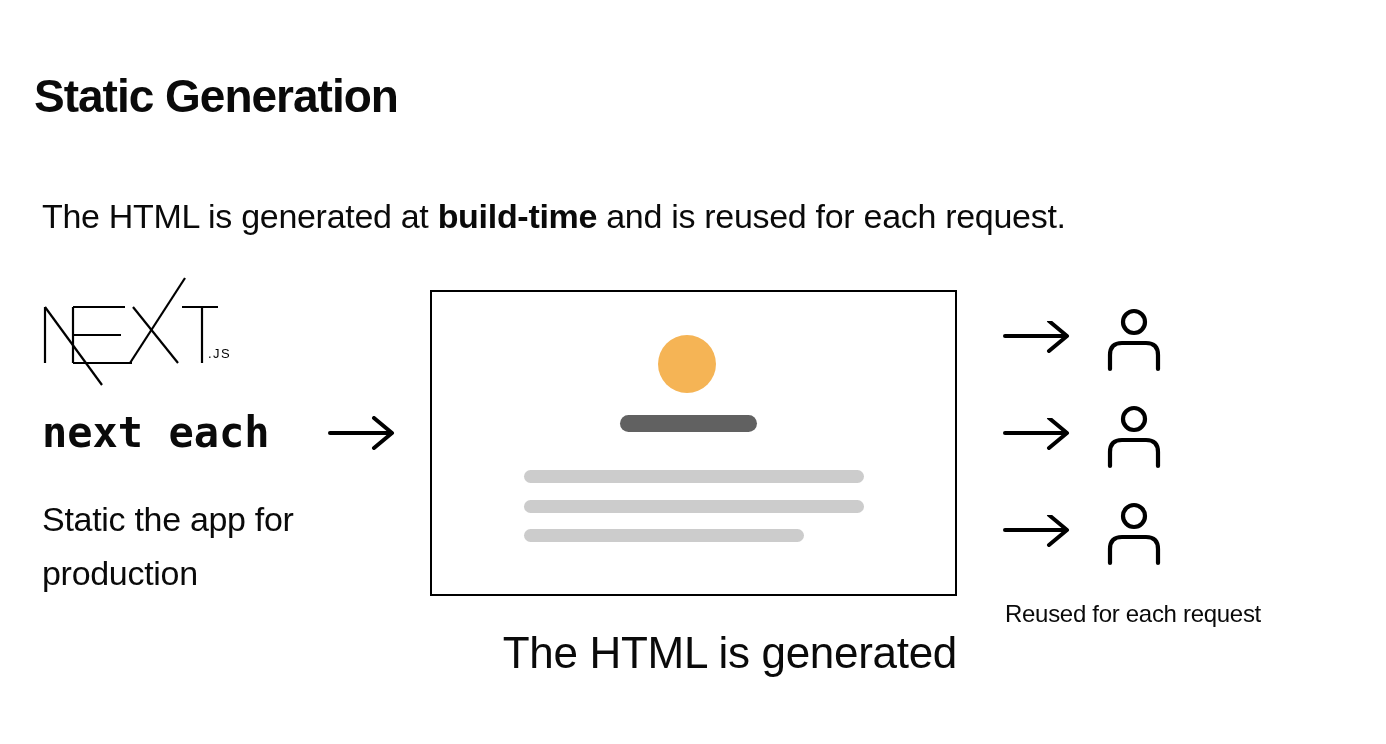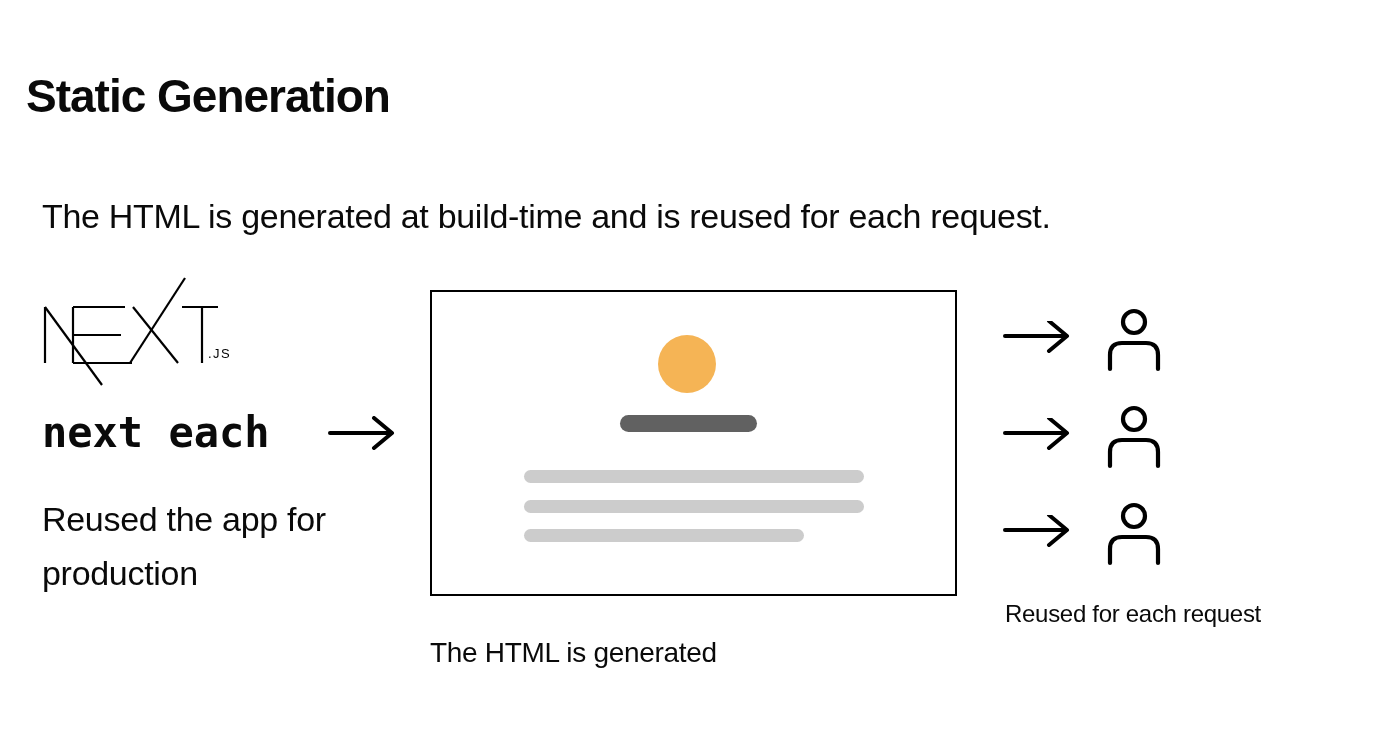--- a/index.html
+++ b/index.html
@@ -6,29 +6,29 @@
   .canvas{
     position:relative;
     width:1386px;height:744px;
     background:#ffffff;
     font-family:"Liberation Sans", sans-serif;
     color:#0a0a0a;
     overflow:hidden;
   }
   .abs{position:absolute;}
   .page-title{
-    left:26px;top:39px;
+    left:34px;top:39px;
     font-size:46px;font-weight:700;letter-spacing:-1px;
     line-height:52px;white-space:nowrap;
   }
   .intro{
     left:42px;top:161px;
     font-size:34px;letter-spacing:-0.3px;line-height:42px;white-space:nowrap;
   }
-  .intro b{font-weight:400;}
+  .intro b{font-weight:700;}
   .logo{left:36px;top:276px;}
   .logo line{stroke:#000;stroke-width:2.2;}
   .logo text{
     font-family:"Liberation Sans", sans-serif;
     font-size:13px;font-weight:500;letter-spacing:1.5px;fill:#000;
   }
   .command{
     left:42px;top:409px;
     font-family:"DejaVu Sans Mono", monospace;
     font-size:42px;font-weight:700;line-height:48px;white-space:nowrap;
@@ -49,22 +49,22 @@
   .avatar-dot{
     position:absolute;left:226px;top:43px;width:58px;height:58px;border-radius:50%;
   }
   .bar{position:absolute;border-radius:9px;}
   .bar-title{left:188px;top:123px;width:137px;height:17px;}
   .bar-line{height:13px;border-radius:7px;left:92px;}
   .bar-line.l1{top:178px;width:340px;}
   .bar-line.l2{top:208px;width:340px;}
   .bar-line.l3{top:237px;width:280px;}
   .box-caption{
-    left:430px;top:626px;width:527px;text-align:left;
-    font-size:28px;letter-spacing:-0.3px;line-height:54px;
+    left:430px;top:626px;width:527px;text-align:right;
+    font-size:44px;letter-spacing:-0.3px;line-height:54px;
   }
   .request-row{left:1003px;width:260px;height:72px;}
   .request-row .arr{position:absolute;left:0;top:15px;}
   .request-row .usr{position:absolute;left:103px;top:2px;}
   .user-svg circle,.user-svg path{
     stroke:#000;stroke-width:4.2;fill:none;stroke-linecap:round;
   }
   .right-caption{
     left:1003px;top:587px;width:260px;text-align:center;
     font-size:24px;letter-spacing:-0.3px;line-height:54px;
@@ -98,21 +98,21 @@
     <text x="172" y="82">.JS</text>
   </svg>
 
   <div class="abs command">next each</div>
 
   <svg class="abs cmd-arrow arrow-svg" width="68" height="34" viewBox="0 0 68 34">
     <line x1="2" y1="17" x2="63" y2="17"></line>
     <polyline points="46,2 64,17 46,32"></polyline>
   </svg>
 
-  <div class="abs left-caption">Reused the app for production</div>
+  <div class="abs left-caption">Static the app for production</div>
 
   <div class="abs preview-box">
     <div class="avatar-dot" style="background: rgb(245, 180, 85);"></div>
     <div class="bar bar-title" style="background: rgb(97, 97, 97);"></div>
     <div class="bar bar-line l1" style="background: rgb(204, 204, 204);"></div>
     <div class="bar bar-line l2" style="background: rgb(204, 204, 204);"></div>
     <div class="bar bar-line l3" style="background: rgb(204, 204, 204);"></div>
   </div>
 
   <div class="abs box-caption">The HTML is generated</div>

